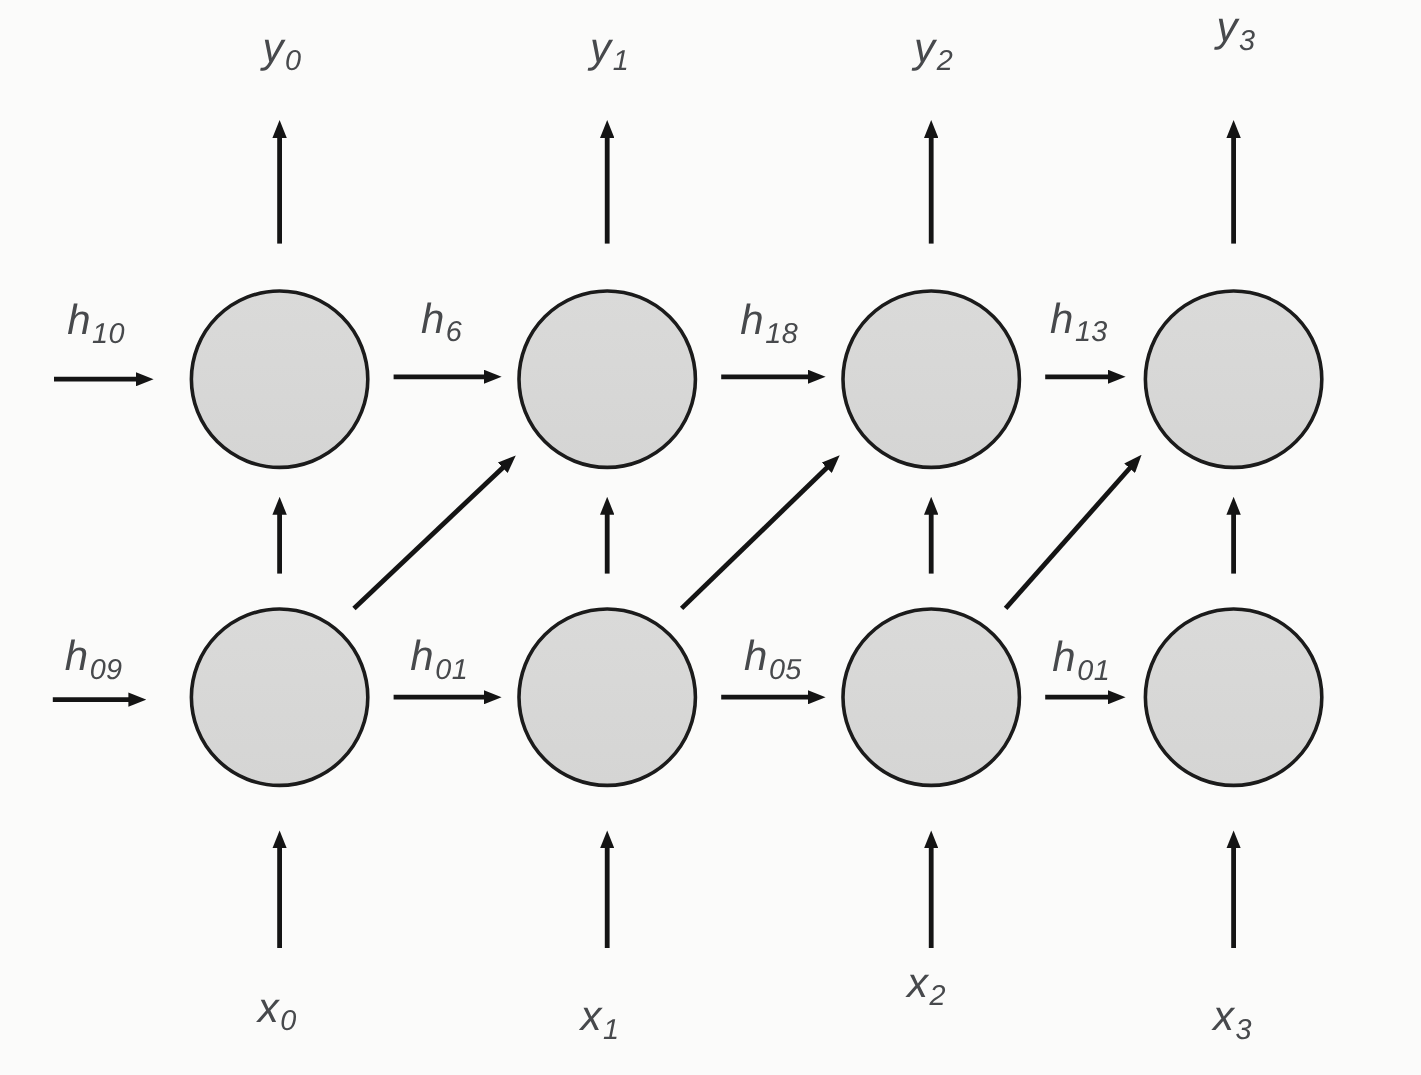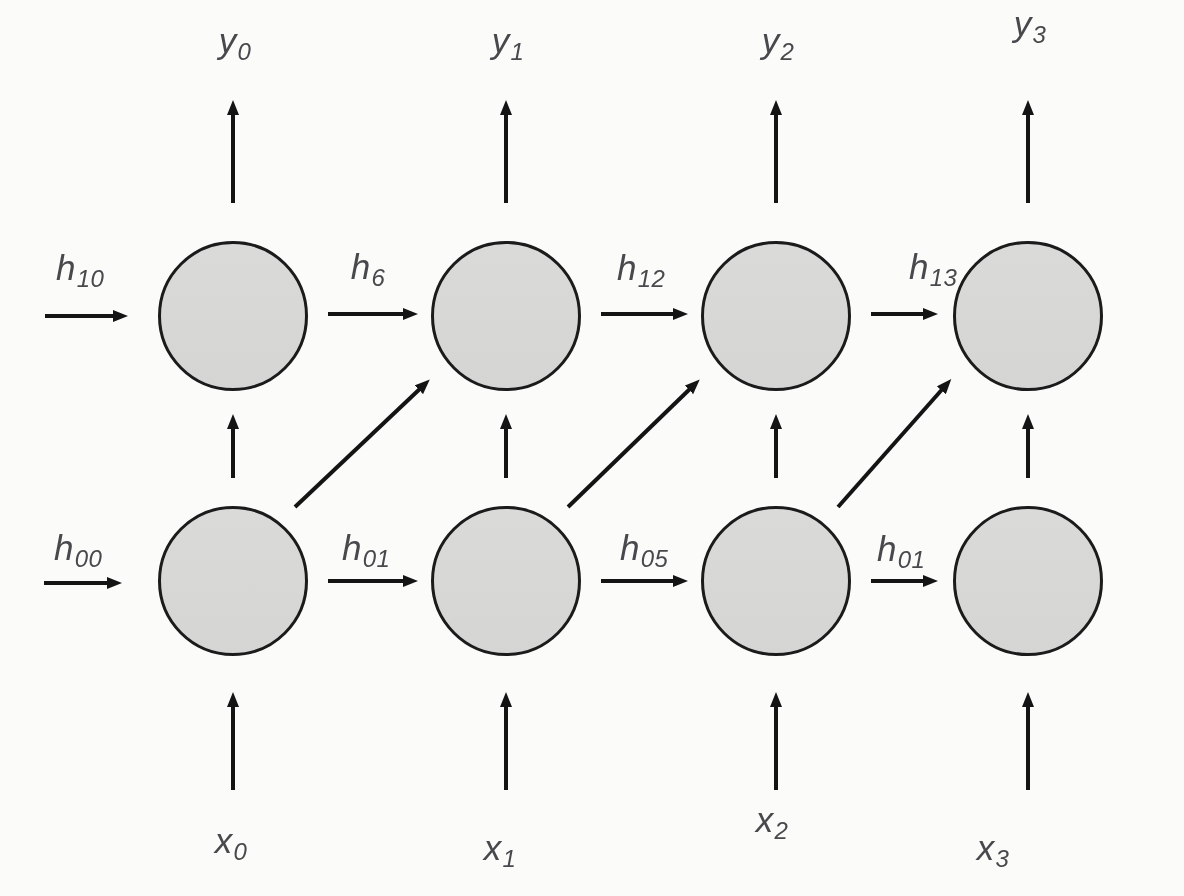--- a/index.html
+++ b/index.html
@@ -104,25 +104,25 @@
   <div class="node" style="left:1028px; top:581px"></div>
 
   <div class="lab" style="left:235px;  top:40px"><span>y</span><sub>0</sub></div>
   <div class="lab" style="left:508px;  top:40px"><span>y</span><sub>1</sub></div>
   <div class="lab" style="left:778px;  top:40px"><span>y</span><sub>2</sub></div>
   <div class="lab" style="left:1030px; top:23px"><span>y</span><sub>3</sub></div>
 
   <div class="lab" style="left:231px;  top:840px"><span>x</span><sub>0</sub></div>
   <div class="lab" style="left:500px;  top:847px"><span>x</span><sub>1</sub></div>
   <div class="lab" style="left:772px;  top:819px"><span>x</span><sub>2</sub></div>
-  <div class="lab" style="left:993px; top:847px"><span>x</span><sub>3</sub></div>
+  <div class="lab" style="left:1027px; top:847px"><span>x</span><sub>3</sub></div>
 
   <div class="lab" style="left:80px;  top:267px"><span>h</span><sub>10</sub></div>
   <div class="lab" style="left:368px; top:266px"><span>h</span><sub>6</sub></div>
-  <div class="lab" style="left:641px; top:267px"><span>h</span><sub>12</sub></div>
-  <div class="lab" style="left:933px; top:266px"><span>h</span><sub>13</sub></div>
+  <div class="lab" style="left:641px; top:267px"><span>h</span><sub>18</sub></div>
+  <div class="lab" style="left:899px; top:266px"><span>h</span><sub>13</sub></div>
 
-  <div class="lab" style="left:78px;  top:547px"><span>h</span><sub>00</sub></div>
+  <div class="lab" style="left:78px;  top:547px"><span>h</span><sub>09</sub></div>
   <div class="lab" style="left:366px; top:547px"><span>h</span><sub>01</sub></div>
   <div class="lab" style="left:644px; top:547px"><span>h</span><sub>05</sub></div>
   <div class="lab" style="left:901px; top:548px"><span>h</span><sub>01</sub></div>
 
 </div>
 
 </body></html>

